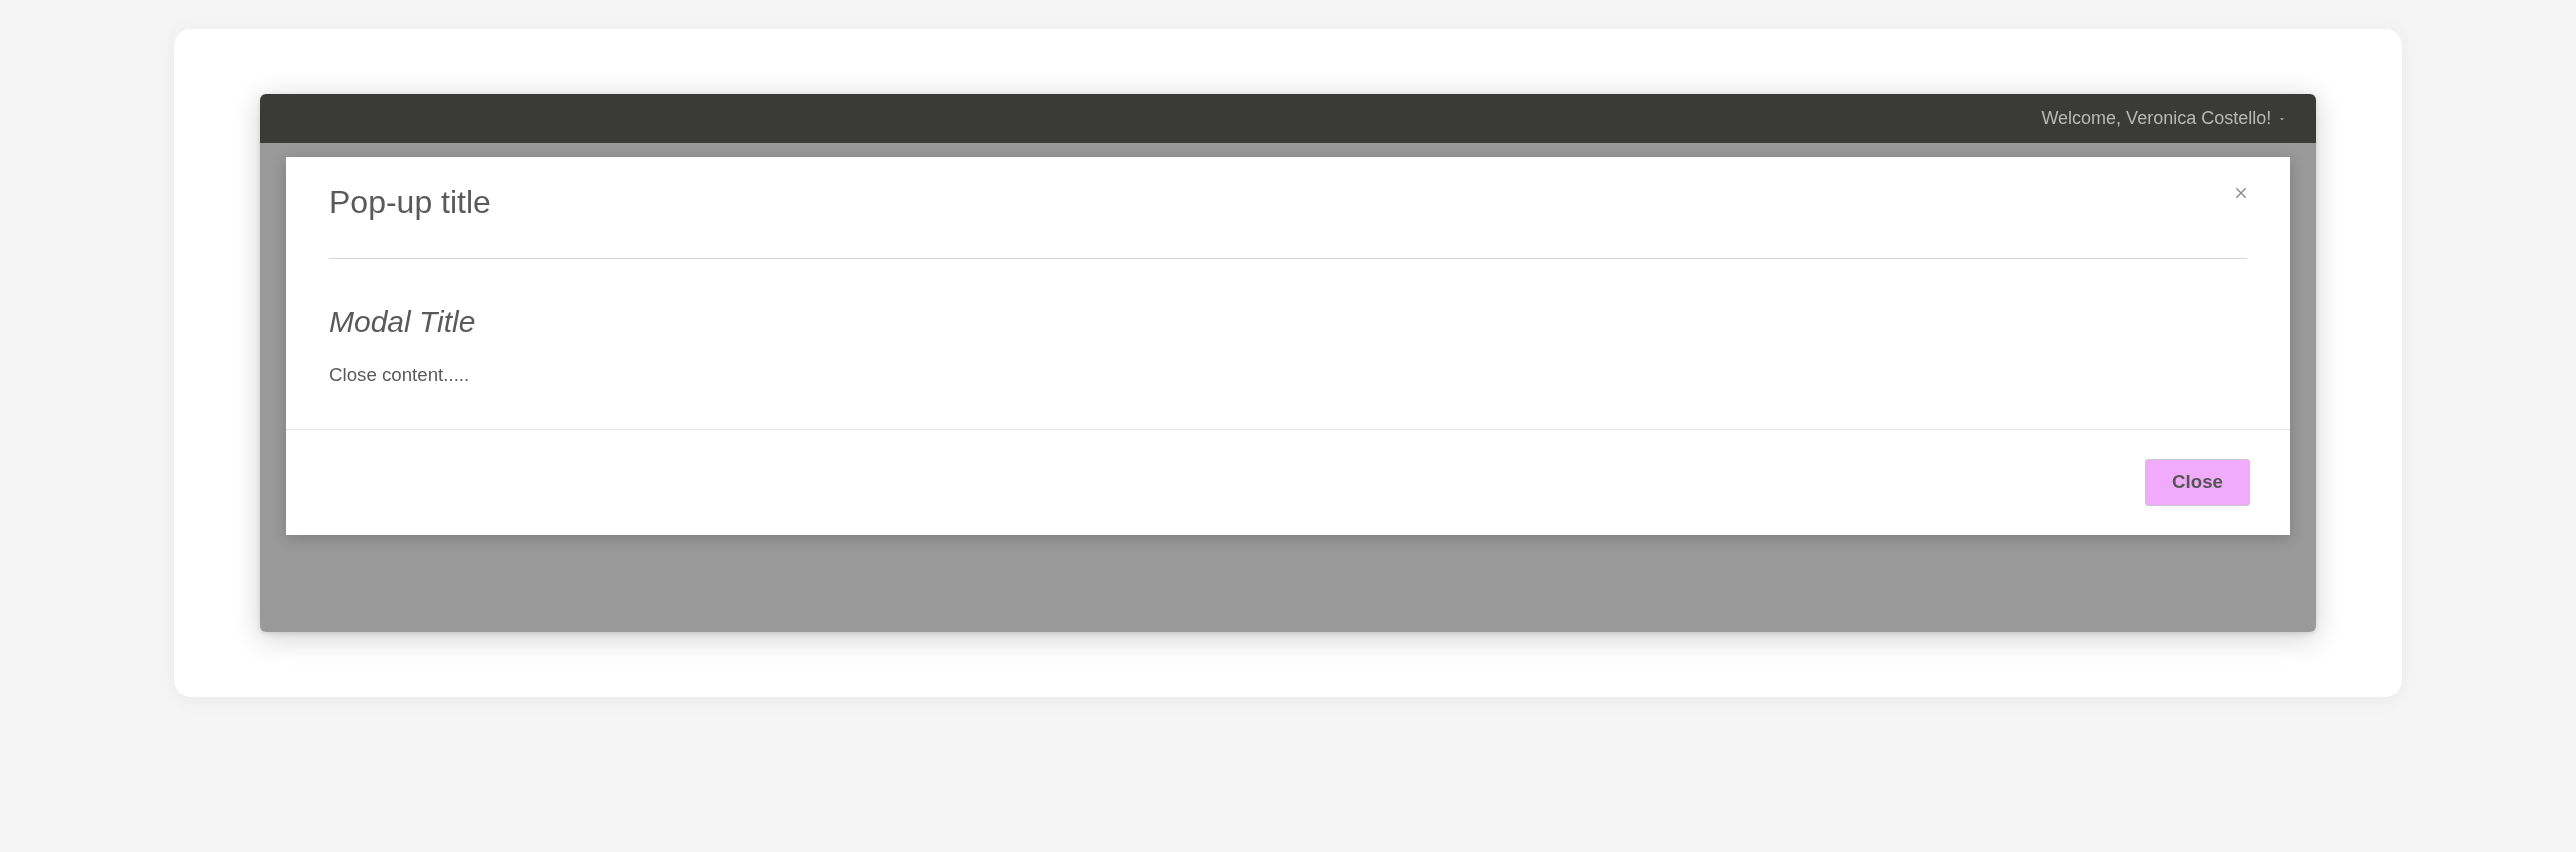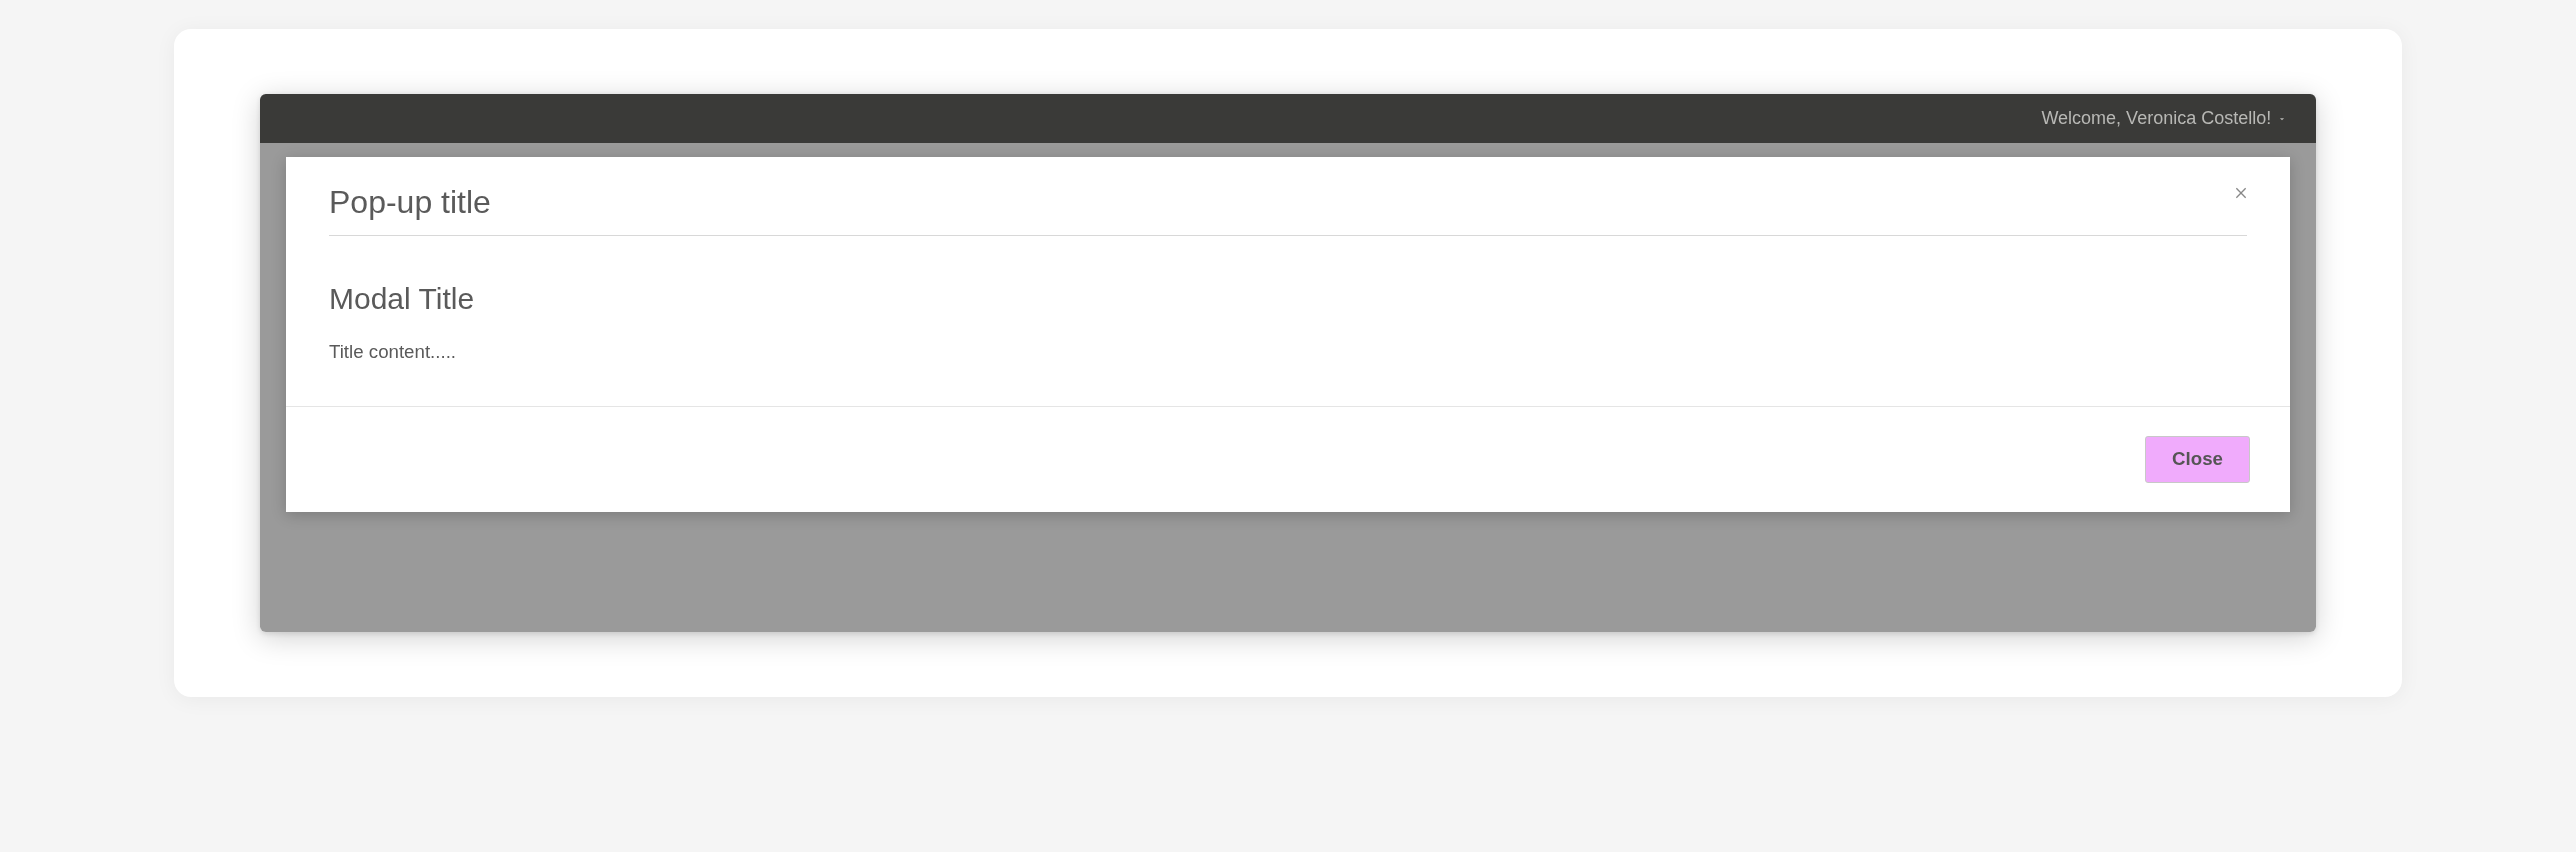--- a/index.html
+++ b/index.html
@@ -81,21 +81,21 @@
     
     .modal-header {
       padding: 27px 43px 17px 43px;
       position: relative;
     }
     
     .popup-title {
       font-size: 32px;
       font-weight: 300;
       color: #5a5a5a;
-      padding-bottom: 14px;
+      padding-bottom: 37px;
       border-bottom: 0.7px solid #d8d8d8;
     }
     
     .close-x {
       position: absolute;
       top: 26px;
       right: 39px;
       width: 20px;
       height: 20px;
       display: flex;
@@ -109,20 +109,21 @@
     
     .modal-body {
       padding: 29px 43px 43px 43px;
     }
     
     .modal-title {
       font-size: 30px;
       font-weight: 300;
       color: #5a5a5a;
       margin-bottom: 24.4px;
+      font-style: italic;
     }
     
     .modal-content-text {
       font-size: 18.7px;
       color: #5a5a5a;
     }
     
     .modal-footer {
       border-top: 0.7px solid #e5e5e5;
       padding: 29px 40px;
@@ -166,21 +167,21 @@
           <div class="close-x">
             <svg viewBox="0 0 24 24" width="16" height="16" fill="none" stroke="#888" stroke-width="2">
               <line x1="5" y1="5" x2="19" y2="19"></line>
               <line x1="19" y1="5" x2="5" y2="19"></line>
             </svg>
           </div>
         </div>
 
         <div class="modal-body">
           <div class="modal-title">Modal Title</div>
-          <div class="modal-content-text">Title content.....</div>
+          <div class="modal-content-text">Close content.....</div>
         </div>
 
         <div class="modal-footer">
           <button class="close-btn">Close</button>
         </div>
 
       </div>
     </div>
 
   </div>

